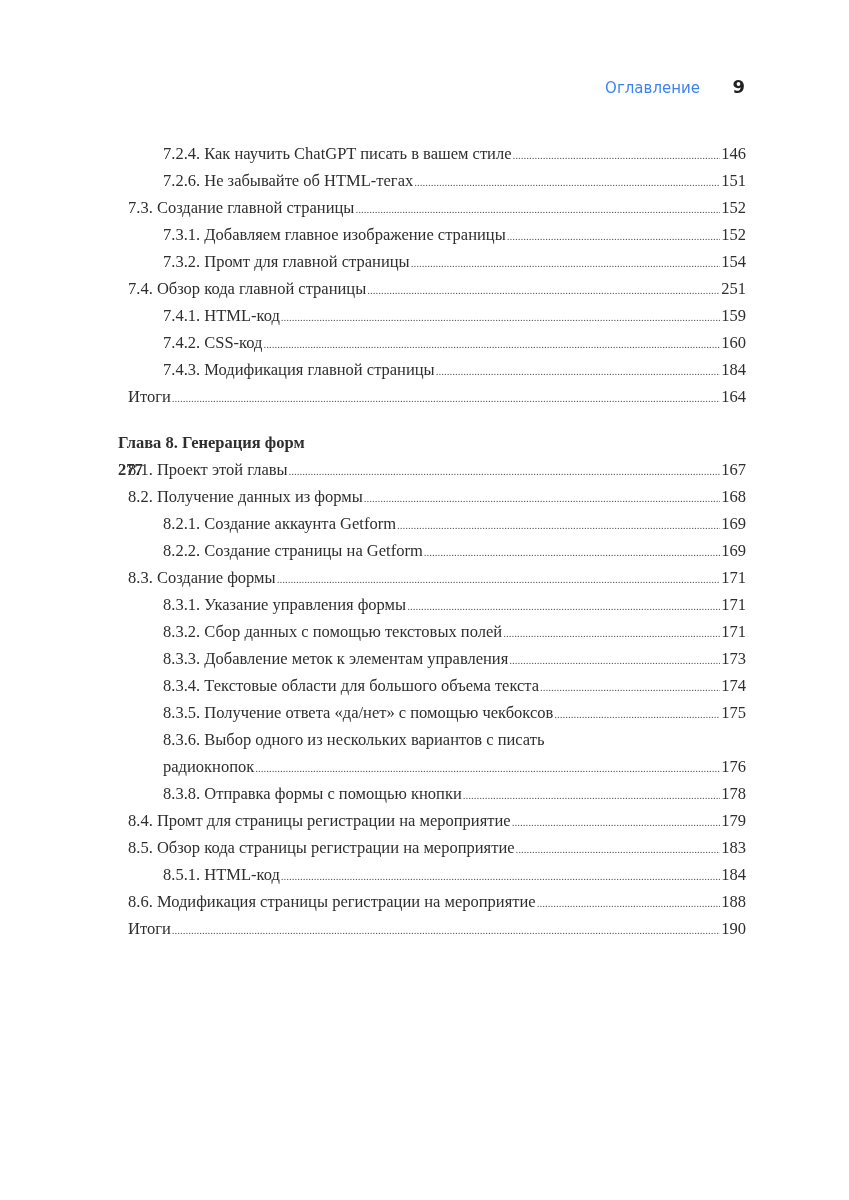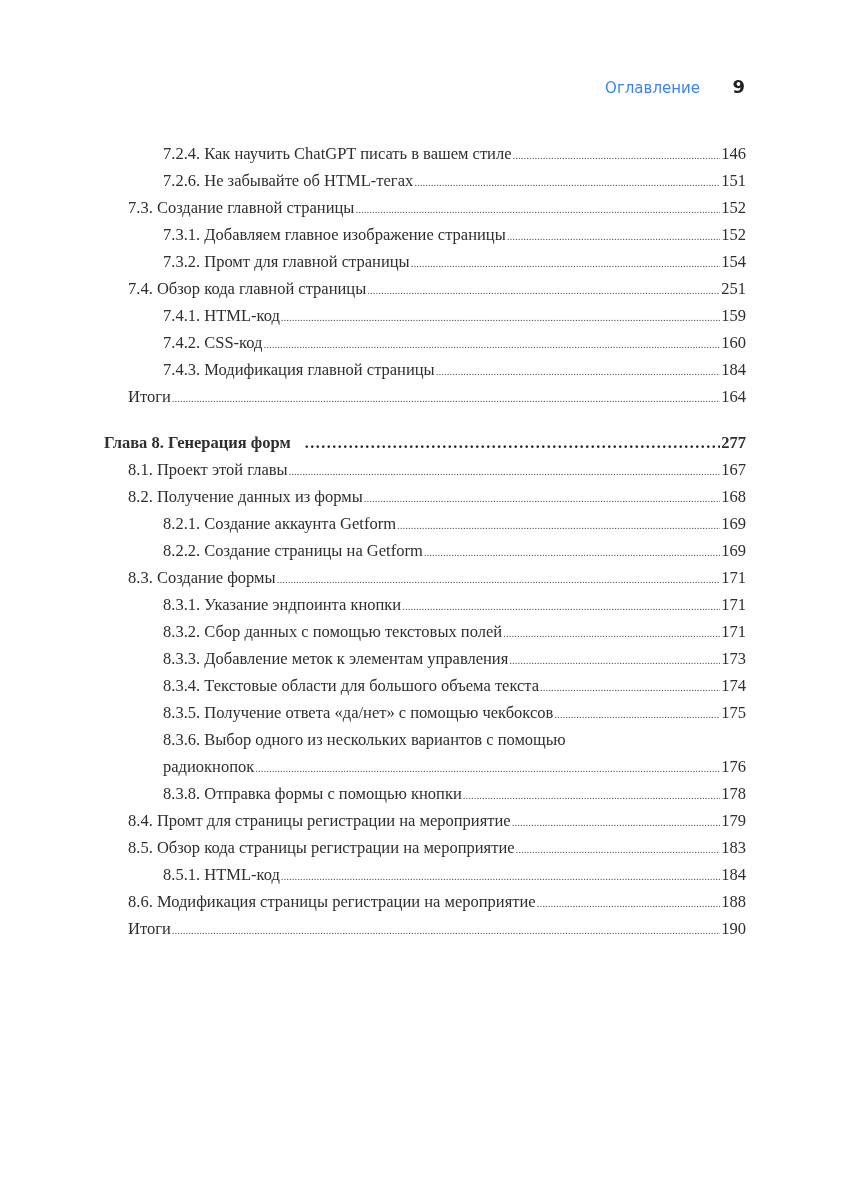--- a/index.html
+++ b/index.html
@@ -4,21 +4,21 @@
 <style>
   html, body { margin: 0; padding: 0; background: #ffffff; }
   body { width: 849px; height: 1200px; position: relative; overflow: hidden; color: #2a2a2a; }
   .header { position: absolute; top: 76px; left: 0; width: 849px; height: 26px; }
   .header-title { position: absolute; right: 149px; top: 3px; font-family: "DejaVu Sans", sans-serif; font-size: 15px; color: #3b82f6; }
   .header-page { position: absolute; right: 104px; top: 0px; font-family: "DejaVu Sans", sans-serif; font-size: 18px; font-weight: bold; color: #222; }
   .toc { position: absolute; top: 140px; left: 104px; width: 642px; font-family: "Liberation Serif", serif; font-size: 16.5px; color: #2e2e2e; }
   .row { display: flex; align-items: baseline; height: 27px; line-height: 27px; white-space: nowrap; }
   .row.l1 { padding-left: 24px; }
   .row.l2 { padding-left: 59px; }
-  .row.chapter { font-weight: bold; margin-top: 19px; }
+  .row.chapter { font-weight: bold; margin-top: 19px; flex-direction: column; }
   .row.wrap-first { height: 27px; }
   .row .label { flex: 0 0 auto; }
   .row .dots { flex: 1 1 auto; overflow: hidden; margin: 0 1px; color: #555; letter-spacing: 0px; font-size: 11px; }
   .row .dots::before { content: "........................................................................................................................................................................................................................................................................................................................"; }
   .row.chapter .dots { font-size: 16px; letter-spacing: 1.5px; color: #222; }
   .row .page { flex: 0 0 auto; text-align: center; }
 </style>
 </head>
 <body>
 
@@ -104,21 +104,21 @@
       <span class="label">8.2.2. Создание страницы на Getform</span>
       <span class="dots"></span>
       <span class="page">169</span>
     </div>
   <div class="row l1">
       <span class="label">8.3. Создание формы</span>
       <span class="dots"></span>
       <span class="page">171</span>
     </div>
   <div class="row l2">
-      <span class="label">8.3.1. Указание эндпоинта кнопки</span>
+      <span class="label">8.3.1. Указание управления формы</span>
       <span class="dots"></span>
       <span class="page">171</span>
     </div>
   <div class="row l2">
       <span class="label">8.3.2. Сбор данных с помощью текстовых полей</span>
       <span class="dots"></span>
       <span class="page">171</span>
     </div>
   <div class="row l2">
       <span class="label">8.3.3. Добавление меток к элементам управления</span>
@@ -129,21 +129,21 @@
       <span class="label">8.3.4. Текстовые области для большого объема текста</span>
       <span class="dots"></span>
       <span class="page">174</span>
     </div>
   <div class="row l2">
       <span class="label">8.3.5. Получение ответа «да/нет» с помощью чекбоксов</span>
       <span class="dots"></span>
       <span class="page">175</span>
     </div>
   <div class="row l2 wrap-first">
-      <span class="label">8.3.6. Выбор одного из нескольких вариантов с помощью</span>
+      <span class="label">8.3.6. Выбор одного из нескольких вариантов с писать</span>
     </div>
   <div class="row l2">
       <span class="label">радиокнопок</span>
       <span class="dots"></span>
       <span class="page">176</span>
     </div>
   <div class="row l2">
       <span class="label">8.3.8. Отправка формы с помощью кнопки</span>
       <span class="dots"></span>
       <span class="page">178</span>

